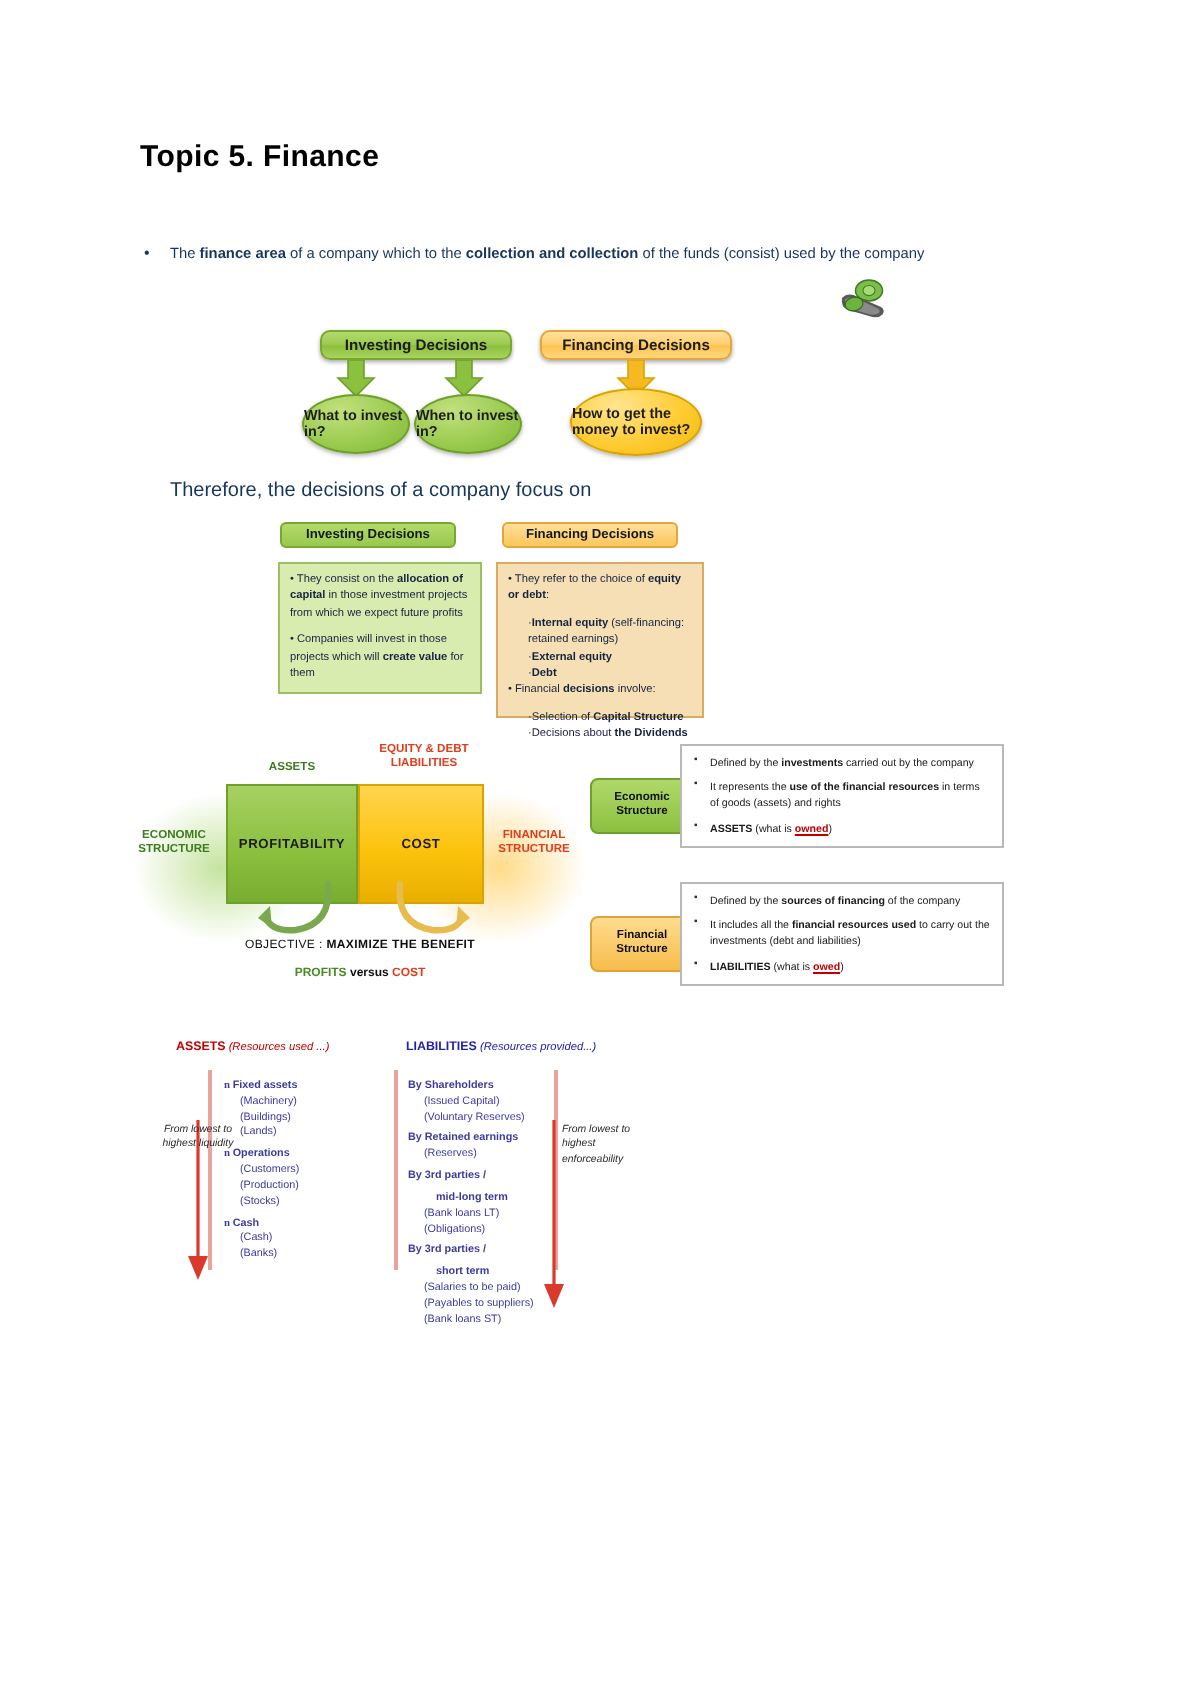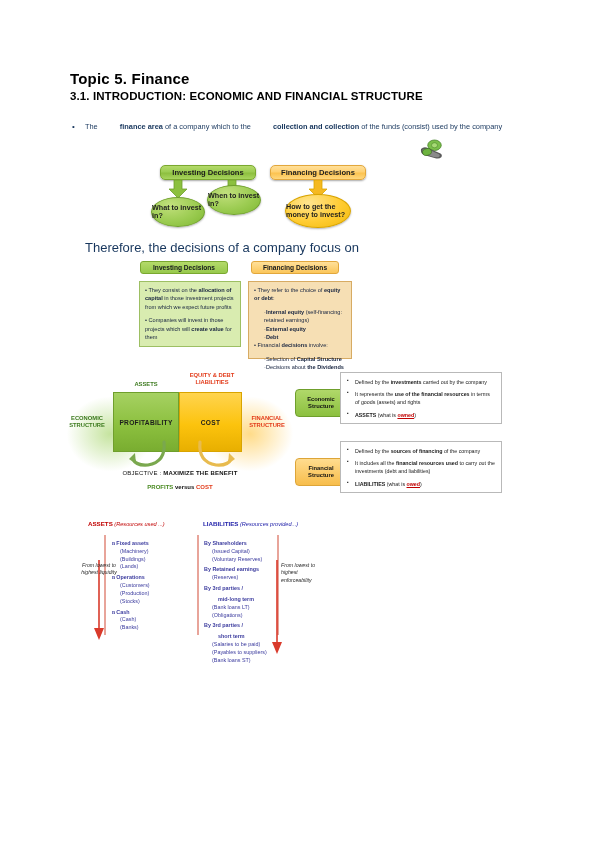--- a/index.html
+++ b/index.html
@@ -30,21 +30,21 @@
     font-size:7.4px; color:#17365d; line-height:1.35;
   }
   .intro-bullet .dot {
     position:absolute; left:0; top:0px; font-size:8px; color:#17365d;
   }
   .intro-bullet .txt { display:block; padding-left:13px; }
   .intro-line2 {
     position:absolute; left:85px; top:142px; width:440px;
     font-size:7.4px; color:#17365d;
   }
-  b.bk { font-weight:bold;margin-left:20px; }
+  b.bk { font-weight:bold; }
 
   
   .money-icon { position:absolute; left:418px; top:137px; width:30px; height:24px; }
   .pill {
     position:absolute; border-radius:5px;
     font-size:7.6px; font-weight:bold; color:#1d1d1d;
     display:flex; align-items:center; justify-content:center;
     text-align:center;
     box-shadow:0 1px 2px rgba(0,0,0,.35);
   }
@@ -68,21 +68,21 @@
     border:1px solid #6f9f2c;
   }
   .ellipse.yellow {
     background:radial-gradient(ellipse at 35% 25%, #ffe58f 0%, #ffcc33 55%, #f0b90b 100%);
     border:1px solid #d9a400;
   }
   .arrow-dn { position:absolute; }
 
   .therefore {
     position:absolute; left:85px; top:240px;
-    font-size:13px; color:#17365d;
+    font-size:10px; color:#17365d;
   }
 
   
   .lbl-box {
     position:absolute; border-radius:3px;
     font-size:6.6px; font-weight:bold; color:#15181c;
     display:flex; align-items:center; justify-content:center;
     text-align:center;
   }
   .lbl-box.green {
@@ -190,21 +190,20 @@
     position:absolute; font-size:5.2px; font-style:italic;
     color:#2b2b2b; text-align:center; line-height:1.4; width:42px;
   }
 </style>
 </head>
 <body>
 
 <div class="page">
 
   <div class="h-topic">Topic 5. Finance</div>
-  <div class="h-sub">3.1. INTRODUCTION: ECONOMIC AND FINANCIAL STRUCTURE</div>
 
   <div class="intro-bullet">
     <span class="dot">•</span>
     <span class="txt">
       <span>The </span><b class="bk">finance area</b><span> of a company which to the </span><b class="bk">collection and collection</b><span> of the funds (consist) used by the company</span>
     </span>
   </div>
 
   <svg class="money-icon" viewBox="0 0 40 32">
     <ellipse cx="22" cy="11" rx="9" ry="7" fill="#7bbf4a" stroke="#3f7c20" stroke-width="1"></ellipse>
@@ -221,21 +220,21 @@
     <path d="M6 0 h8 v9 h5 l-9 9 l-9 -9 h5 z" fill="#8cc03f" stroke="#6f9f2c" stroke-width="0.8"></path>
   </svg>
   <svg class="arrow-dn" style="left:222px; top:180px; width:20px; height:18px;" viewBox="0 0 20 18">
     <path d="M6 0 h8 v9 h5 l-9 9 l-9 -9 h5 z" fill="#8cc03f" stroke="#6f9f2c" stroke-width="0.8"></path>
   </svg>
   <svg class="arrow-dn" style="left:308px; top:180px; width:20px; height:18px;" viewBox="0 0 20 18">
     <path d="M6 0 h8 v9 h5 l-9 9 l-9 -9 h5 z" fill="#f5b921" stroke="#d9a400" stroke-width="0.8"></path>
   </svg>
 
   <div class="ellipse green" style="left:151px; top:197px; width:54px; height:30px;">What to invest in?</div>
-  <div class="ellipse green" style="left:207px; top:185px; width:54px; height:30px;">When to invest in?</div>
+  <div class="ellipse green" style="left:207px; top:197px; width:54px; height:30px;">When to invest in?</div>
   <div class="ellipse yellow" style="left:285px; top:194px; width:66px; height:34px;">How to get the money to invest?</div>
 
   <div class="therefore">Therefore, the decisions of a company focus on</div>
 
   <div class="lbl-box green" style="left:140px; top:261px; width:88px; height:13px;">Investing Decisions</div>
   <div class="lbl-box orange" style="left:251px; top:261px; width:88px; height:13px;">Financing Decisions</div>
 
   <div class="desc-box green" style="left:139px; top:281px; width:102px; height:66px;">
     <p>• <span>They consist on the </span><b>allocation of capital</b><span> in those investment projects from which we expect future profits</span></p>
     <p>• <span>Companies will invest in those projects which will </span><b>create value</b><span> for them</span></p>

